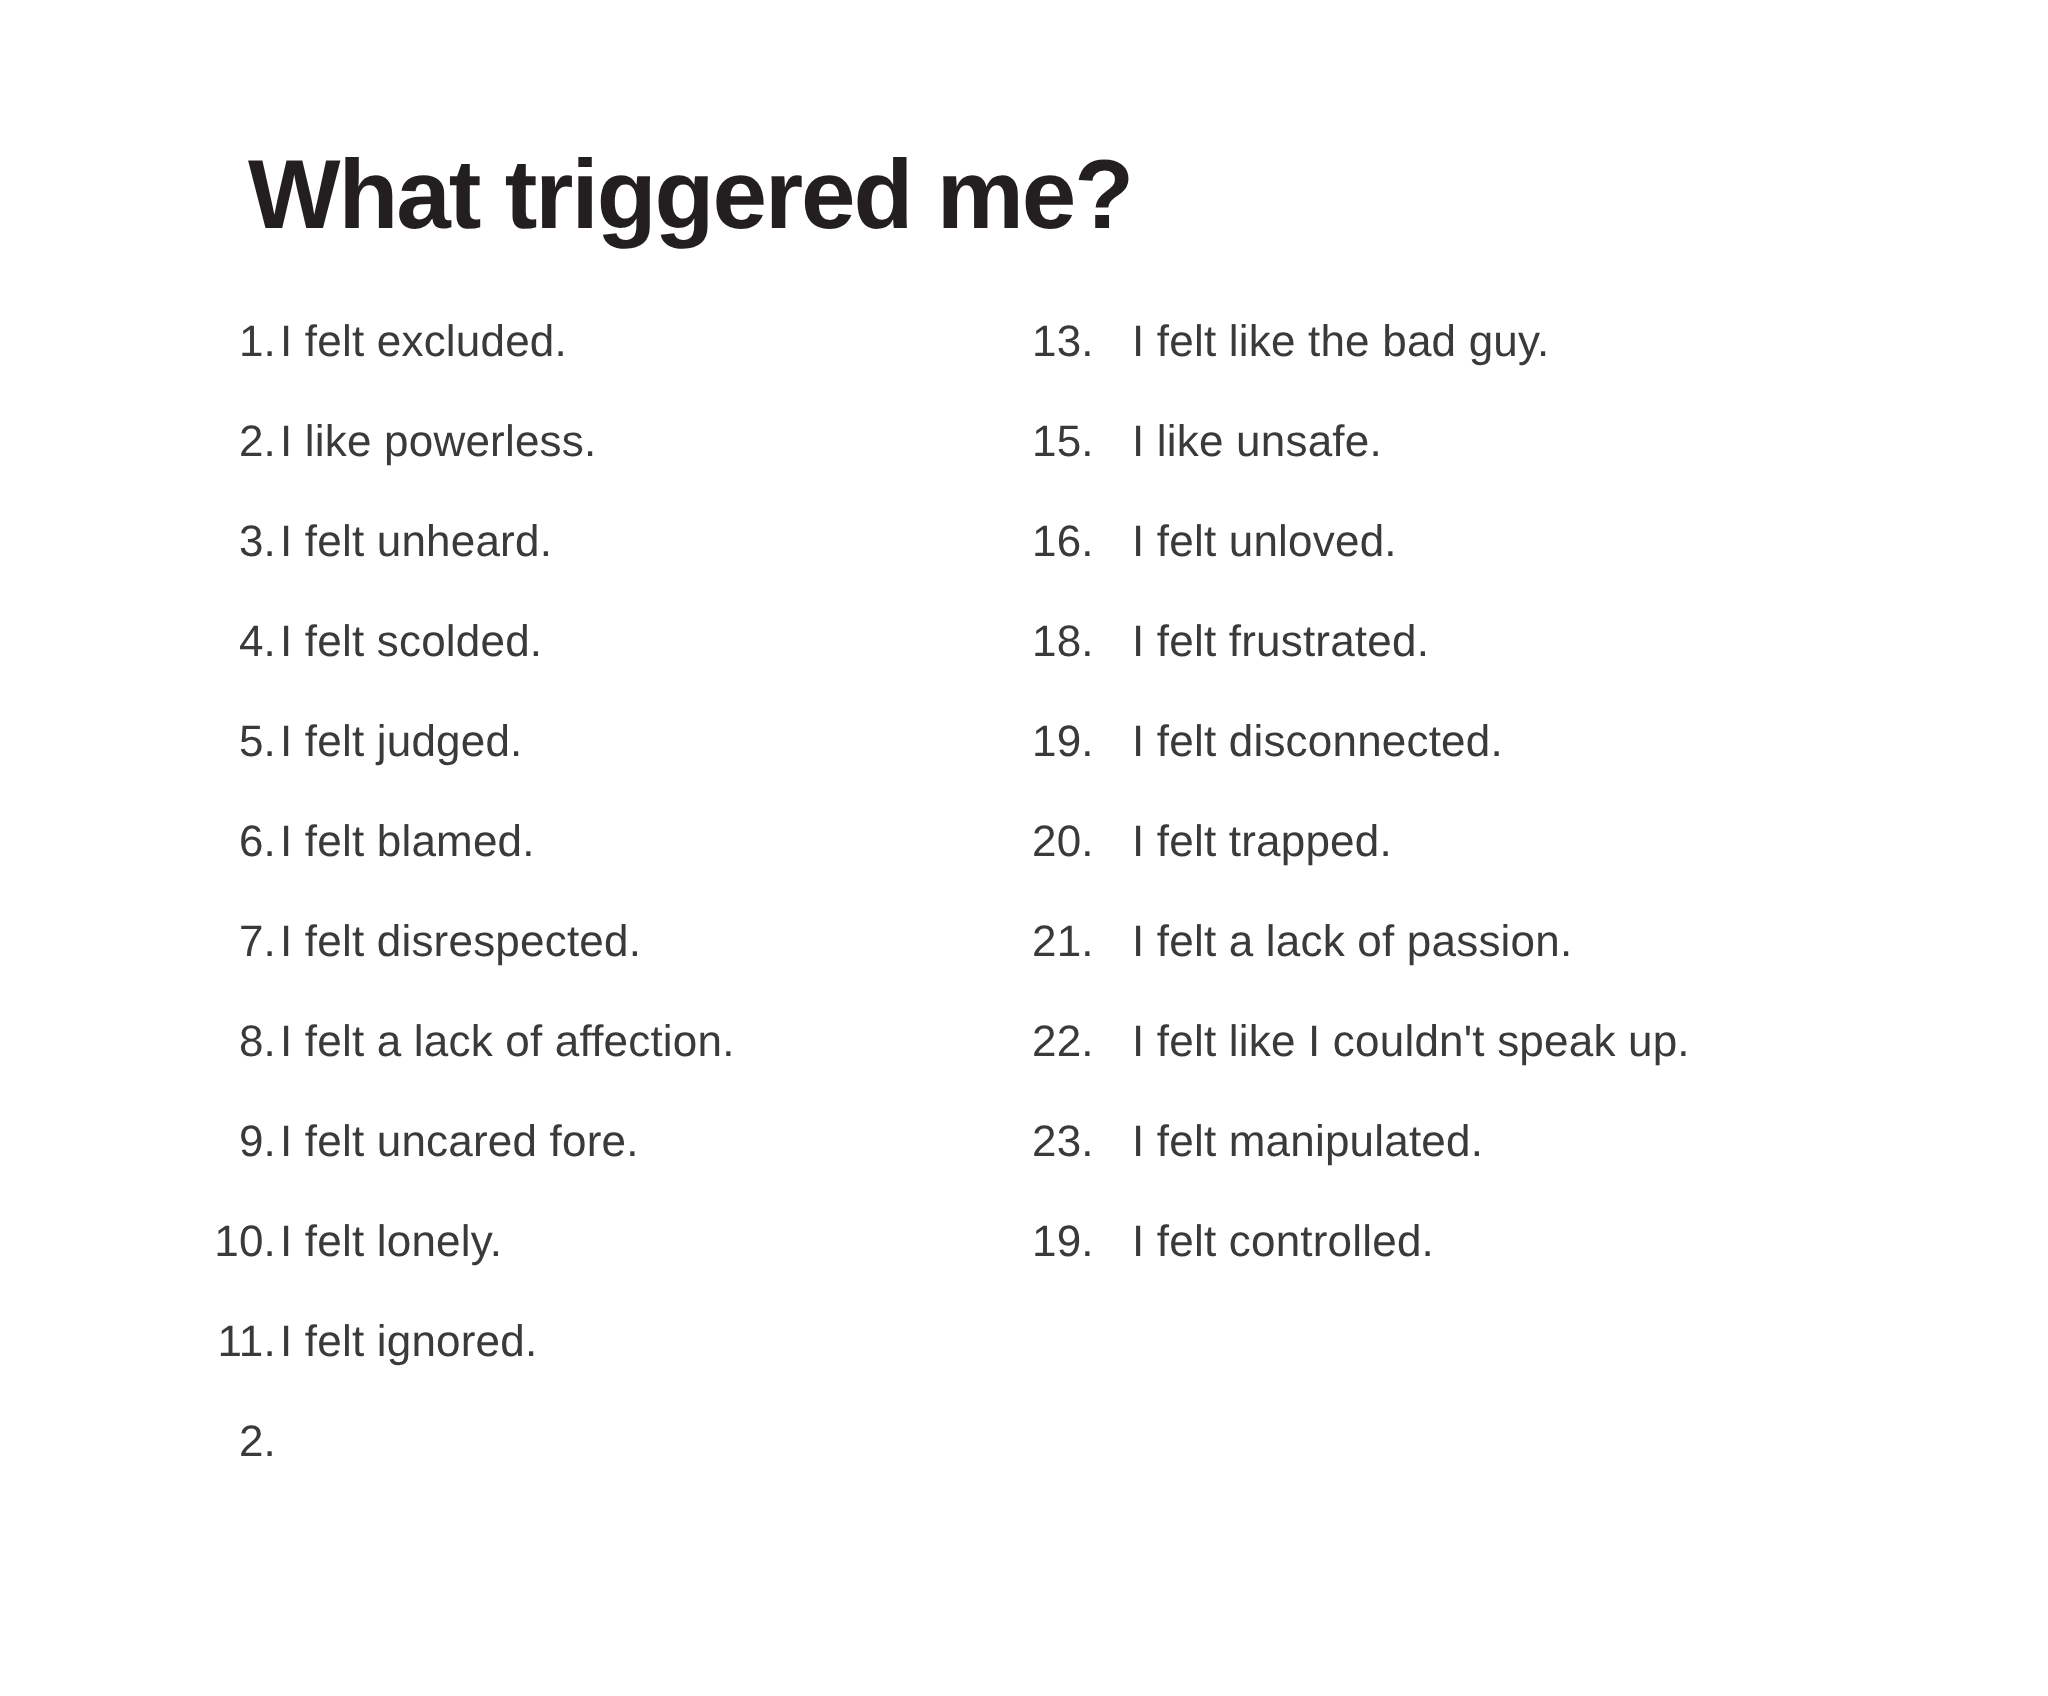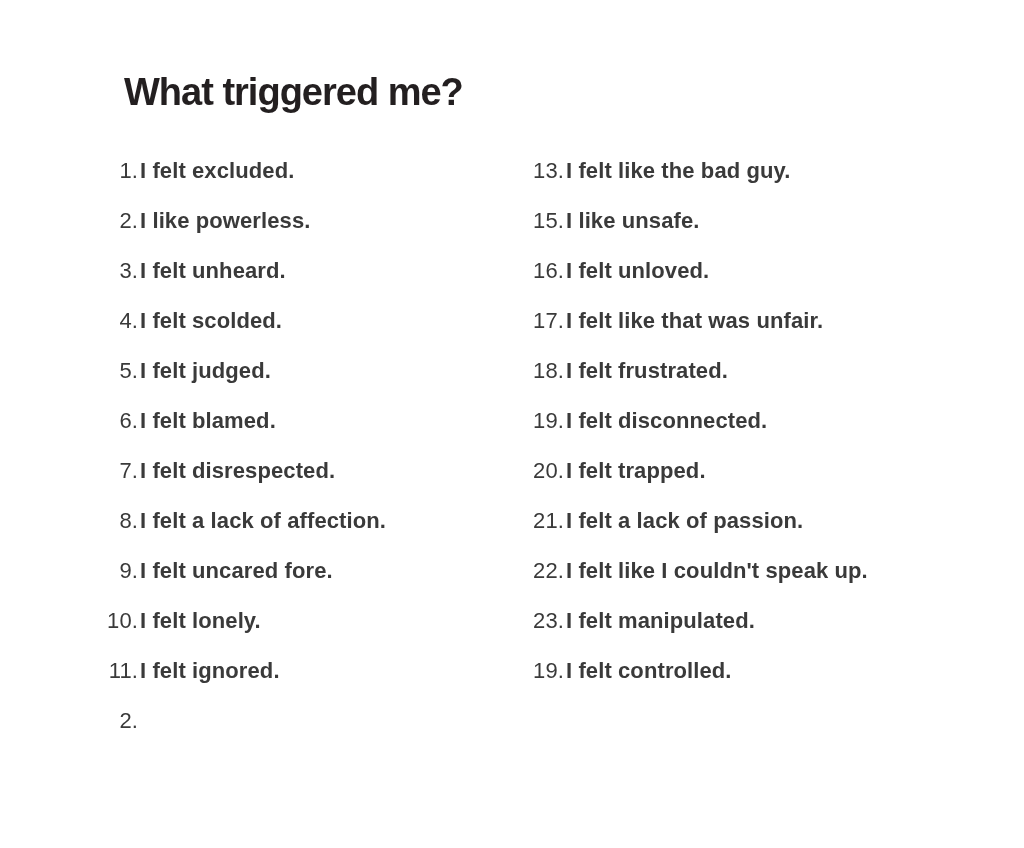--- a/index.html
+++ b/index.html
@@ -18,21 +18,21 @@
     position: relative;
     width: 1024px;
     height: 848px;
     background: #ffffff;
     box-sizing: border-box;
   }
   .title {
     position: absolute;
     left: 124px;
     top: 72px;
-    font-size: 38px;
+    font-size: 49px;
     font-weight: bold;
     letter-spacing: -1px;
     color: #231f20;
     line-height: 1.1;
     white-space: nowrap;
   }
   .columns {
     position: absolute;
     left: 96px;
     top: 158px;
@@ -61,27 +61,26 @@
     letter-spacing: 0.1px;
   }
   .col-left .num {
     width: 42px;
     text-align: right;
     padding-right: 2px;
     flex: none;
   }
   .col-right .num {
     width: 48px;
-    text-align: right;
+    text-align: left;
     padding-right: 2px;
     flex: none;
   }
   .txt {
     white-space: nowrap;
-    font-weight: bold;
   }
 </style>
 </head>
 <body>
 
 <div class="page">
 
   <div class="title">What triggered me?</div>
 
   <div class="columns">
@@ -143,24 +142,20 @@
       </div>
       <div class="item">
         <span class="num">15.</span>
         <span class="txt">I like unsafe.</span>
       </div>
       <div class="item">
         <span class="num">16.</span>
         <span class="txt">I felt unloved.</span>
       </div>
       <div class="item">
-        <span class="num">17.</span>
-        <span class="txt">I felt like that was unfair.</span>
-      </div>
-      <div class="item">
         <span class="num">18.</span>
         <span class="txt">I felt frustrated.</span>
       </div>
       <div class="item">
         <span class="num">19.</span>
         <span class="txt">I felt disconnected.</span>
       </div>
       <div class="item">
         <span class="num">20.</span>
         <span class="txt">I felt trapped.</span>

